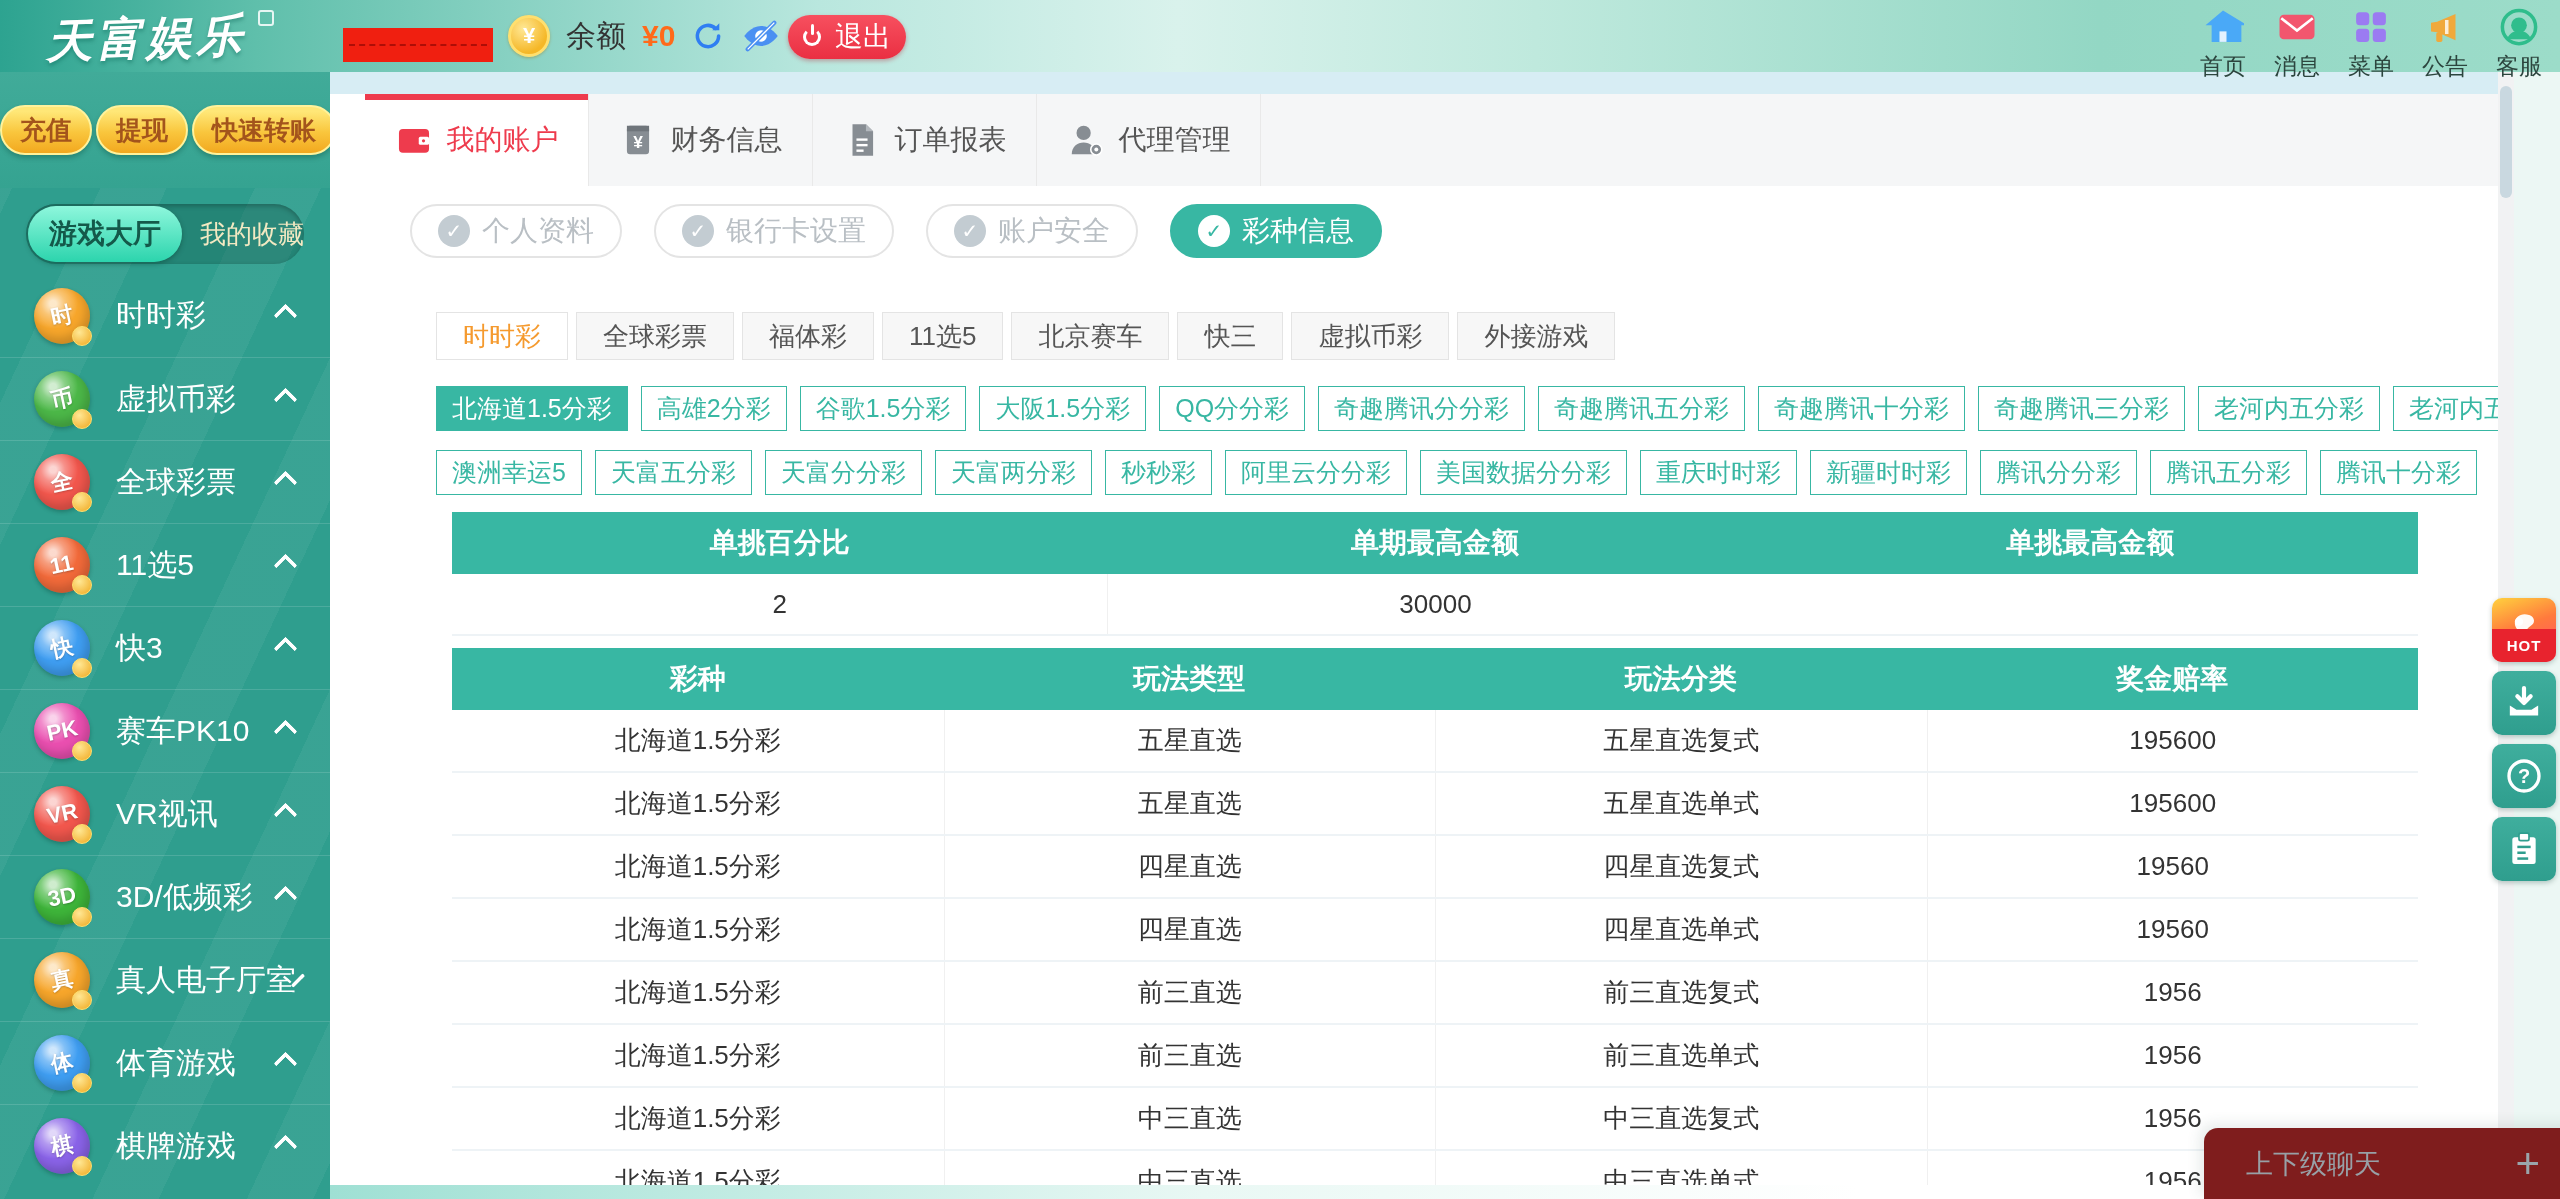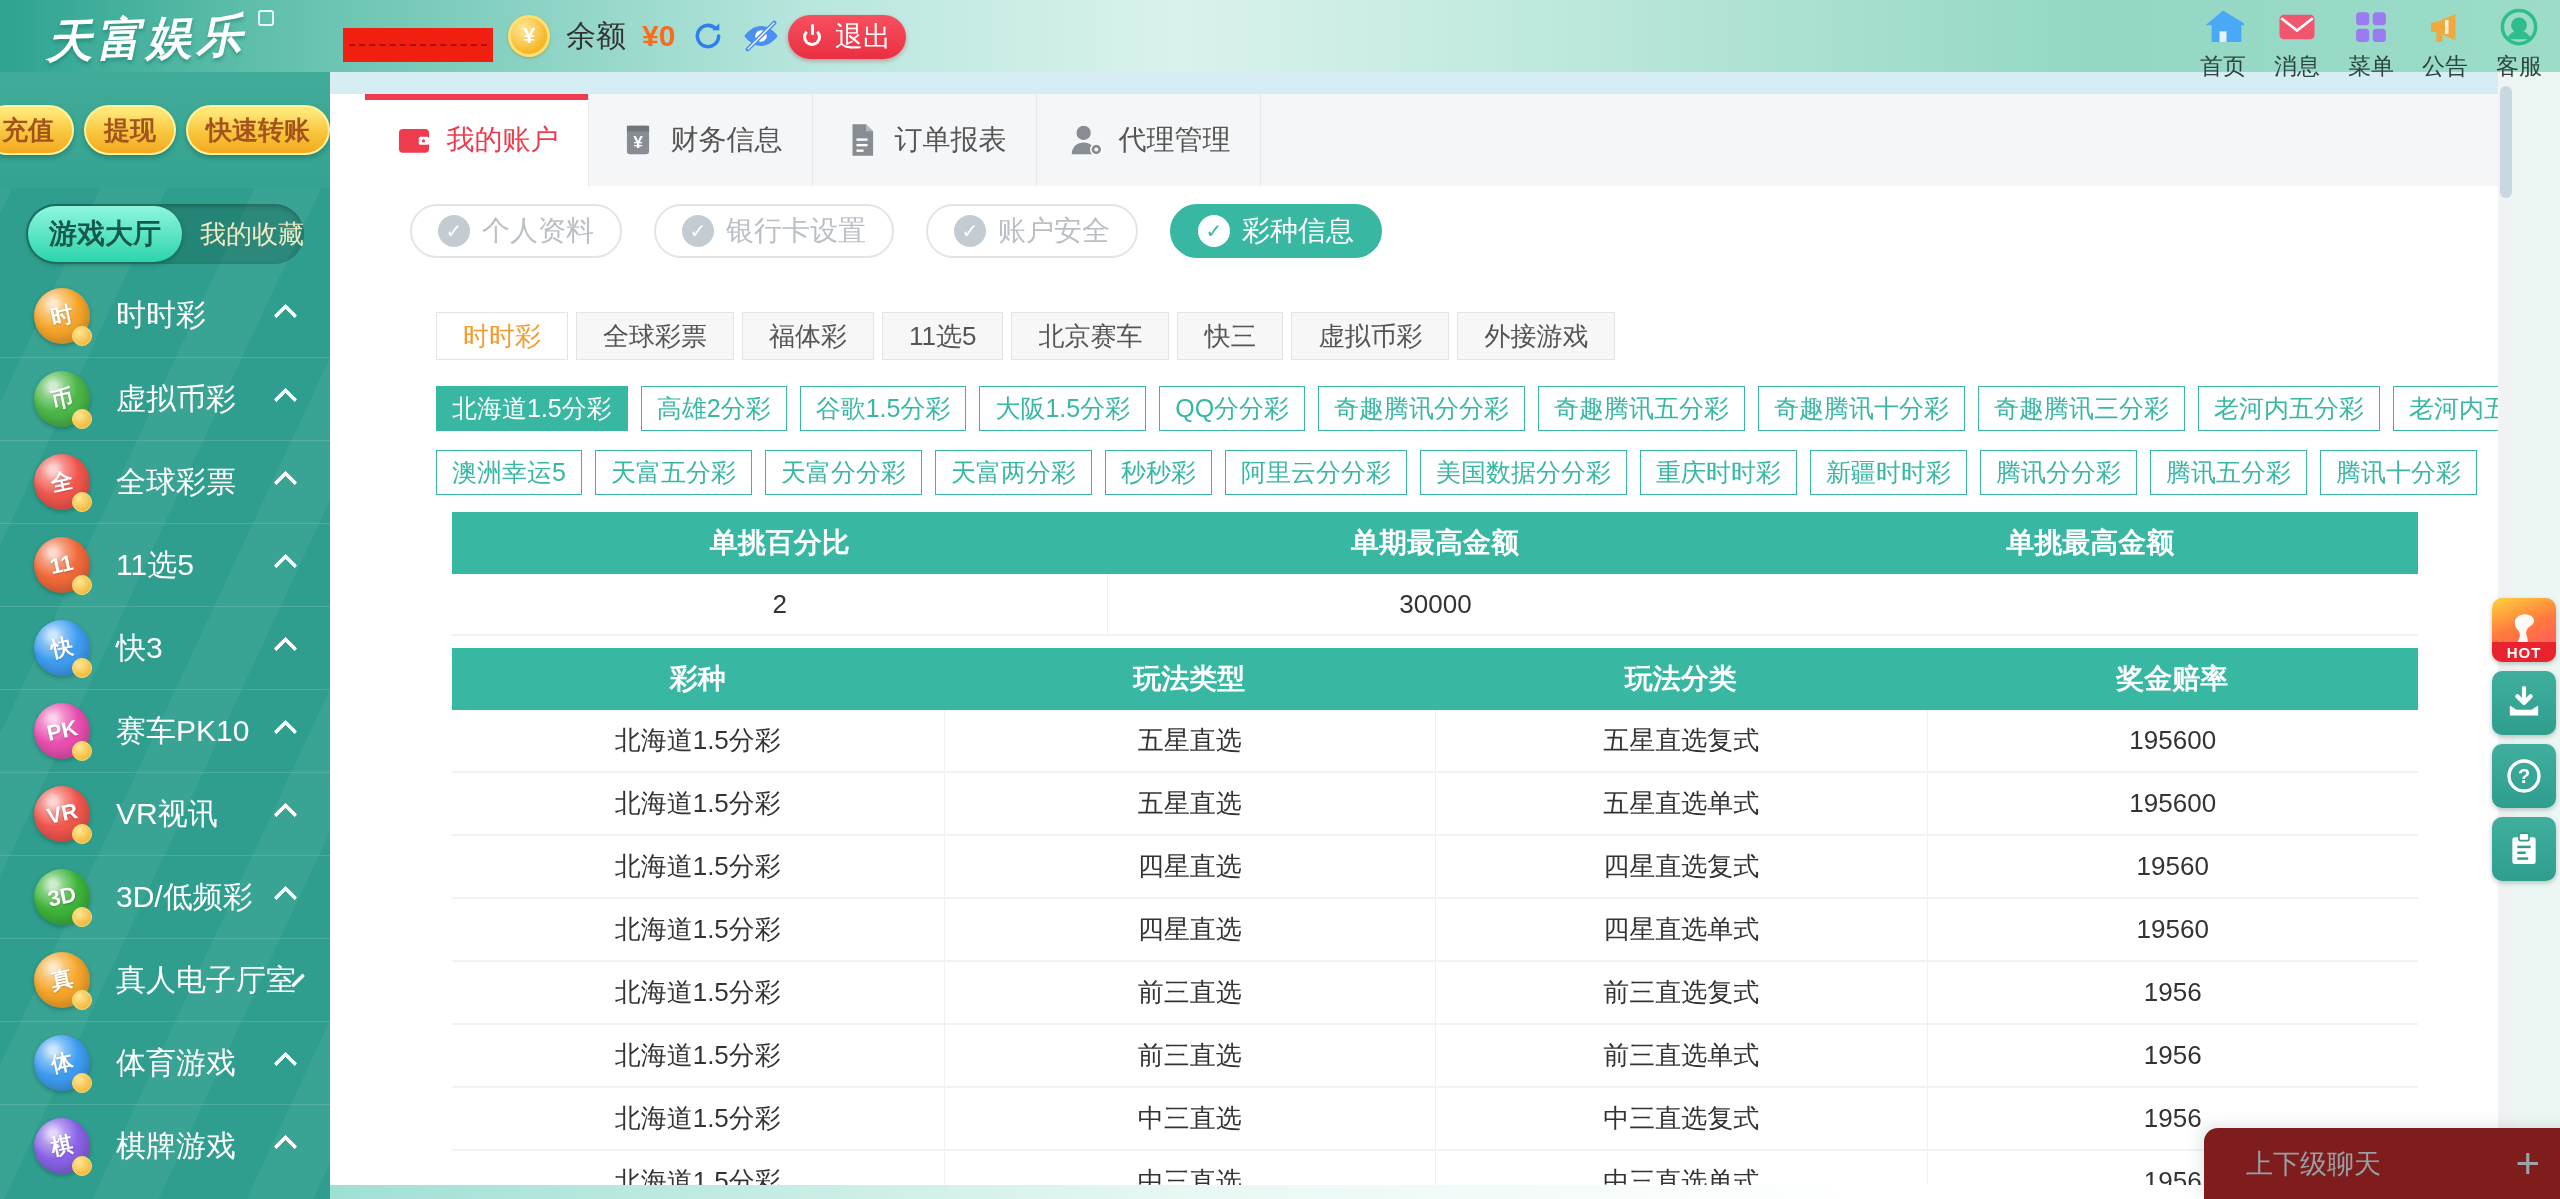--- a/index.html
+++ b/index.html
@@ -36,21 +36,21 @@
   .power b{position:absolute;left:8px;top:-2px;width:3px;height:11px;background:#fff;border-radius:2px;}
   .top-nav{position:absolute;right:10px;top:6px;display:flex;gap:12px;}
   .nav-item{width:62px;display:flex;flex-direction:column;align-items:center;gap:3px;cursor:pointer;}
   .nav-item svg{width:42px;height:42px;}
   .nav-label{font-size:23px;color:#2c453e;}
 
   
   .sidebar{position:absolute;left:0;top:72px;width:330px;height:1127px;background:var(--teal-dark);overflow:hidden;}
   .sidebar::before{content:'';position:absolute;inset:0;
     background:repeating-linear-gradient(115deg,rgba(255,255,255,.05) 0 60px,rgba(255,255,255,0) 60px 140px);}
-  .quick-zone{position:relative;height:116px;display:flex;align-items:center;justify-content:flex-end;gap:10px;
+  .quick-zone{position:relative;height:116px;display:flex;align-items:center;justify-content:space-between;gap:4px;
     background:linear-gradient(180deg,#41ab99,#35a391);}
   .gold-btn{height:50px;padding:0 18px;border-radius:25px;border:2px solid #fff29b;
     background:linear-gradient(180deg,#ffe777 10%,#f9c63d 55%,#f2a81f);color:var(--gold-text);
     font-size:26px;font-weight:bold;cursor:pointer;box-shadow:0 3px 5px rgba(0,60,45,.3);white-space:nowrap;}
   .hall-toggle{position:relative;width:278px;height:60px;margin:16px auto 10px;border-radius:30px;
     background:rgba(10,70,58,.28);display:flex;align-items:center;box-shadow:inset 0 2px 5px rgba(0,0,0,.25);}
   .hall-active{flex:0 0 154px;height:56px;margin-left:2px;border-radius:28px;display:flex;align-items:center;
     justify-content:center;font-size:28px;font-weight:bold;color:#14594a;cursor:pointer;
     background:linear-gradient(180deg,#8ef7dc,#2cd4ad);box-shadow:0 2px 5px rgba(0,40,30,.35);}
   .hall-inactive{flex:1;text-align:right;font-size:26px;color:#f3e9c2;cursor:pointer;}
@@ -115,21 +115,21 @@
   .thumb{position:absolute;left:2px;top:14px;width:12px;height:112px;border-radius:6px;background:#c9d8e0;cursor:pointer;}
   .right-gap{position:absolute;left:2514px;top:72px;width:46px;height:1127px;background:#ecf7f4;}
 
   
   .float-stack{position:absolute;right:4px;top:598px;width:64px;display:flex;flex-direction:column;gap:9px;z-index:40;}
   .fbtn{width:64px;height:64px;border:none;border-radius:10px;cursor:pointer;position:relative;
     background:linear-gradient(180deg,#3fae9d,#2f9e8e);display:flex;align-items:center;justify-content:center;
     box-shadow:0 2px 5px rgba(0,50,40,.25);}
   .fbtn svg{width:40px;height:40px;}
   .fbtn.hot{background:linear-gradient(160deg,#ffd23e,#ff7a3d 45%,#ff4d6b);overflow:hidden;}
-  .hot-ribbon{position:absolute;left:0;bottom:0;width:100%;height:20px;background:#e8232e;color:#fff;
+  .hot-ribbon{position:absolute;left:0;bottom:0;width:100%;height:33px;background:#e8232e;color:#fff;
     font-size:15px;font-weight:bold;display:flex;align-items:center;justify-content:center;letter-spacing:1px;}
 
   
   .chatbar{position:absolute;left:2180px;top:1128px;width:380px;height:71px;background:#7f1d1d;z-index:50;
     border-radius:14px 0 0 0;box-shadow:-4px -4px 14px rgba(50,80,75,.12);display:flex;align-items:center;margin-left:24px;}
   .chat-title{margin-left:42px;font-size:27px;color:#98a0a6;flex:1;}
   .chat-plus{margin-right:44px;font-size:42px;font-weight:300;color:#9aa5ab;cursor:pointer;line-height:1;}
 </style>
 </head>
 <body>

